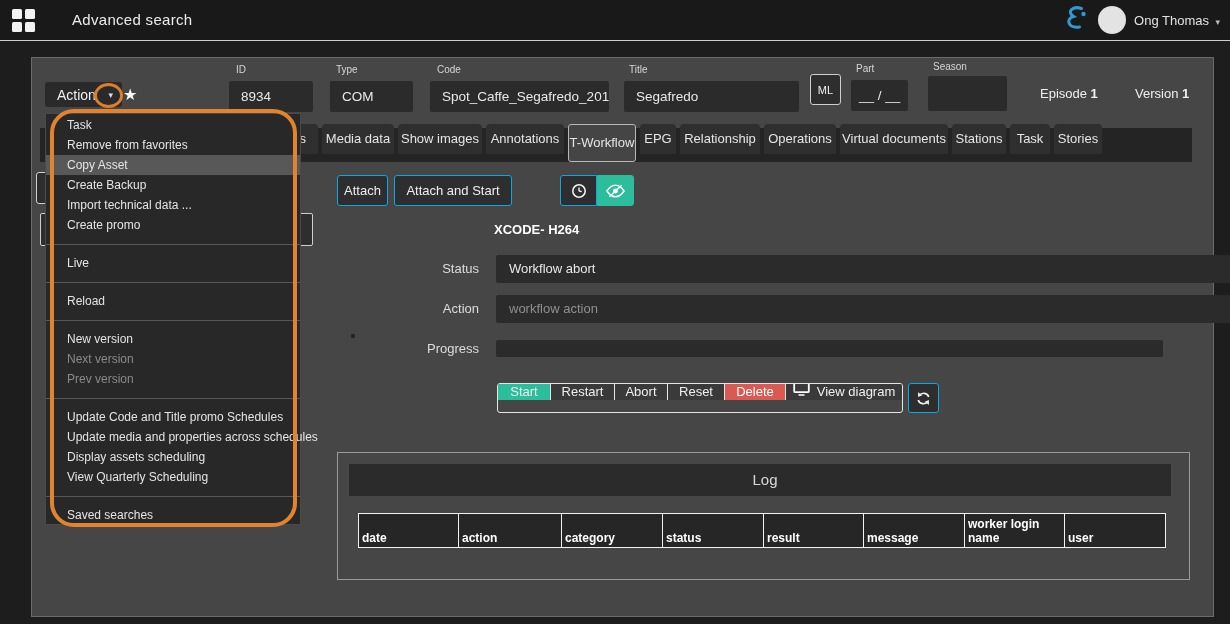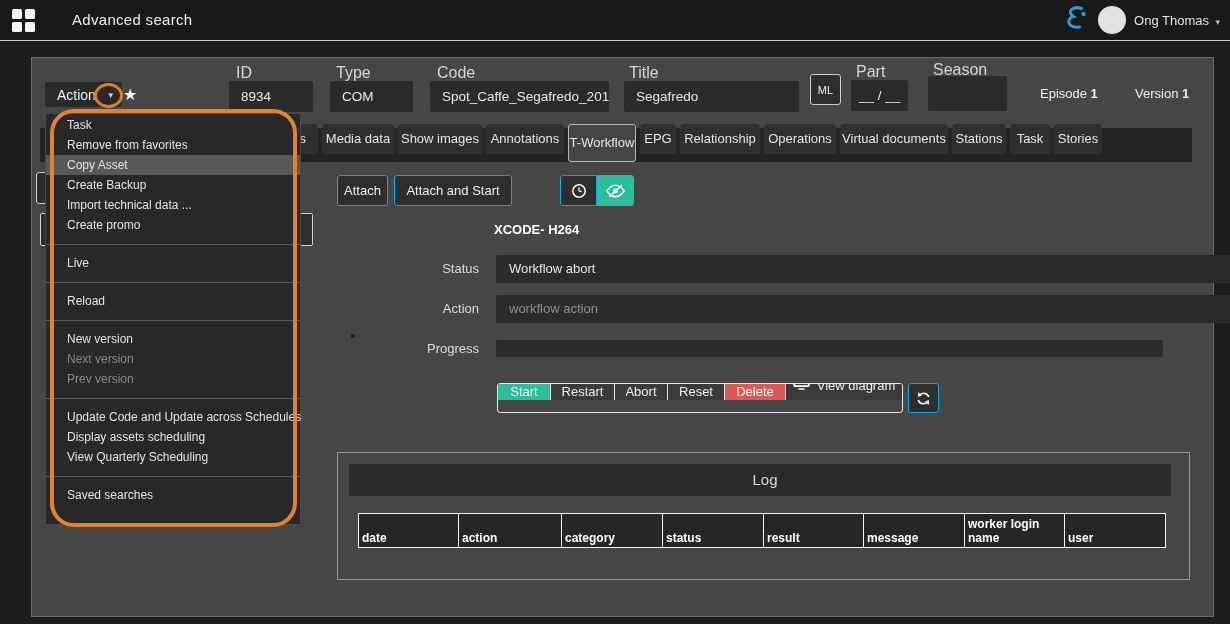--- a/index.html
+++ b/index.html
@@ -13,21 +13,21 @@
   .grid-icon span { background:#f2f2f2; border-radius:1.5px; }
   .page-title { position:absolute; left:72px; top:0; line-height:40px; font-size:15px; color:#ececec; letter-spacing:.3px; }
   .tb-right { position:absolute; right:10px; top:0; height:40px; display:flex; align-items:center; gap:8px; }
   .avatar { width:28px; height:28px; border-radius:50%; background:#e3e3e3; display:inline-block; }
   .user-name { color:#e2e2e2; font-size:13px; }
   .chev { color:#bdbdbd; font-size:9px; padding-left:2px; }
 
   
   .panel { position:absolute; left:31px; top:57px; width:1183px; height:560px; background:#464646; border:1px solid #6b6b6b; }
 
-  .flabel { position:absolute; font-size:16px; color:#d6d6d6; }
+  .flabel { position:absolute; font-size:10px; color:#d6d6d6; }
   .finput { position:absolute; background:#2b2b2b; border-radius:2px; color:#e8e8e8; font-size:13.5px; line-height:31px; padding-left:12px; height:31px; }
   .plain { position:absolute; font-size:13px; color:#f0f0f0; }
 
   .action-btn { position:absolute; left:45px; top:82px; width:77px; height:25px; background:#2a2a2a; border-radius:3px; display:flex; align-items:center; justify-content:space-between; padding:0 9px 0 12px; color:#efefef; font-size:14px; cursor:pointer; z-index:40; }
   .action-btn .caret { font-size:9px; color:#dcdcdc; }
   .star { position:absolute; left:123px; top:85px; color:#ffffff; font-size:16px; z-index:40; }
 
   
   .tabband { position:absolute; left:40px; top:128px; width:1152px; height:34px; background:#242424; z-index:1; }
   .tab { position:absolute; top:124px; height:30px; line-height:30px; text-align:center; background:#2f2f2f; color:#e5e5e5; font-size:13px; border-radius:4px 4px 0 0; z-index:3; cursor:pointer; }
@@ -183,21 +183,21 @@
   <div class="rlabel" style="top:341px;">Progress</div>
   <div class="progressbar"></div>
   <div class="dot"></div>
 
   <div class="seg-group">
     <div class="seg teal" style="width:52px;">Start</div>
     <div class="seg" style="width:64px;">Restart</div>
     <div class="seg" style="width:53px;">Abort</div>
     <div class="seg" style="width:57px;">Reset</div>
     <div class="seg red" style="width:61px;">Delete</div>
-    <div class="seg" style="width:117px;align-items:flex-end;">
+    <div class="seg" style="width:117px;">
       <span>
         <svg width="17" height="14" viewBox="0 0 17 14">
           <rect x="1.2" y="1.2" width="14.6" height="9" rx="1" fill="none" stroke="#ffffff" stroke-width="1.8"></rect>
           <line x1="5.5" y1="13" x2="11.5" y2="13" stroke="#ffffff" stroke-width="1.6"></line>
         </svg>
       </span>
       <span>View diagram</span>
     </div>
   </div>
   <div class="wbtn icon-btn" style="left:908px; top:383px; width:31px; height:30px;">
@@ -243,21 +243,22 @@
     <div class="mi">Create promo</div>
     <div class="msep"></div>
     <div class="mi">Live</div>
     <div class="msep"></div>
     <div class="mi">Reload</div>
     <div class="msep"></div>
     <div class="mi">New version</div>
     <div class="mi dis">Next version</div>
     <div class="mi dis">Prev version</div>
     <div class="msep"></div>
-    <div class="mi">Update Code and Update across Schedules</div>
+    <div class="mi">Update Code and Title promo Schedules</div>
+    <div class="mi">Update media and properties across schedules</div>
     <div class="mi">Display assets scheduling</div>
     <div class="mi">View Quarterly Scheduling</div>
     <div class="msep"></div>
     <div class="mi">Saved searches</div>
   </div>
 
   <div class="orange-rect"></div>
   <div class="orange-ellipse"></div>
 
 </div>

